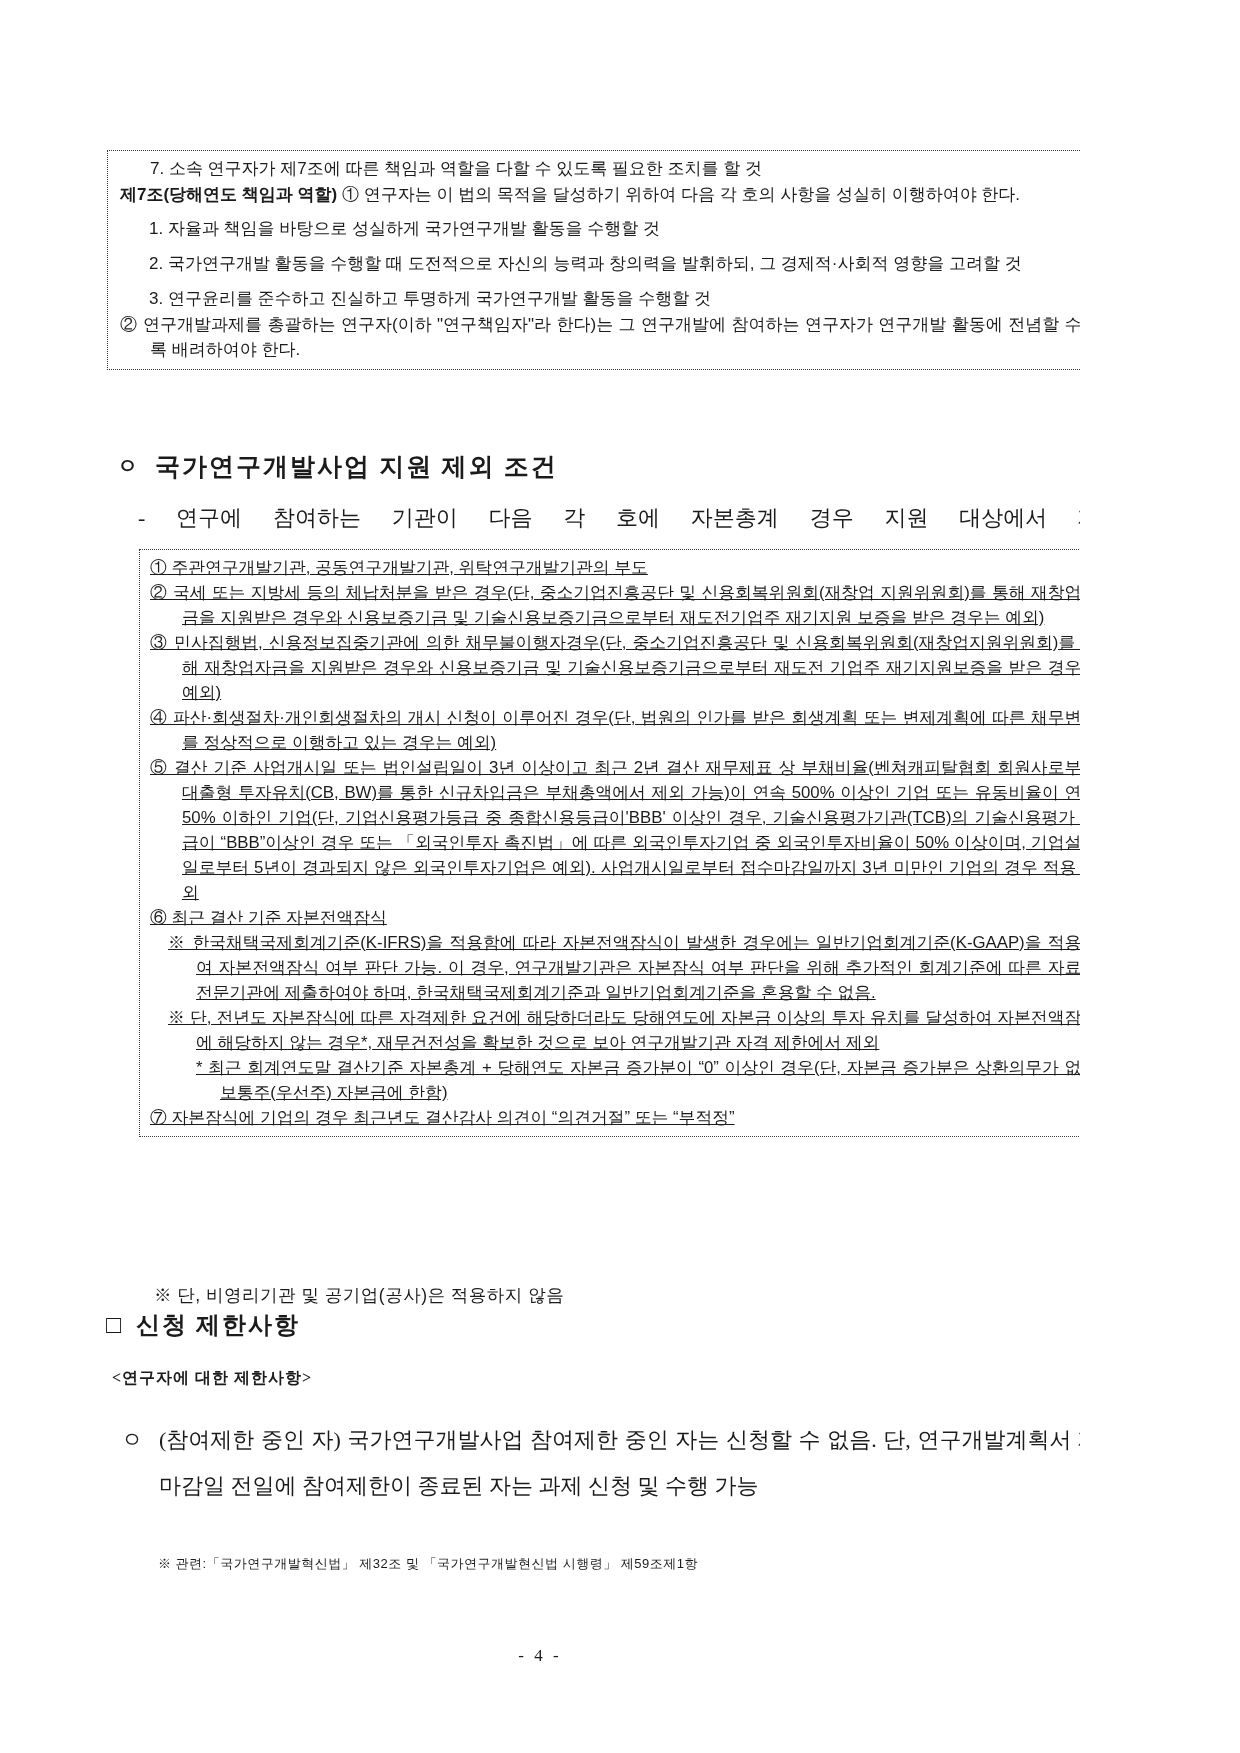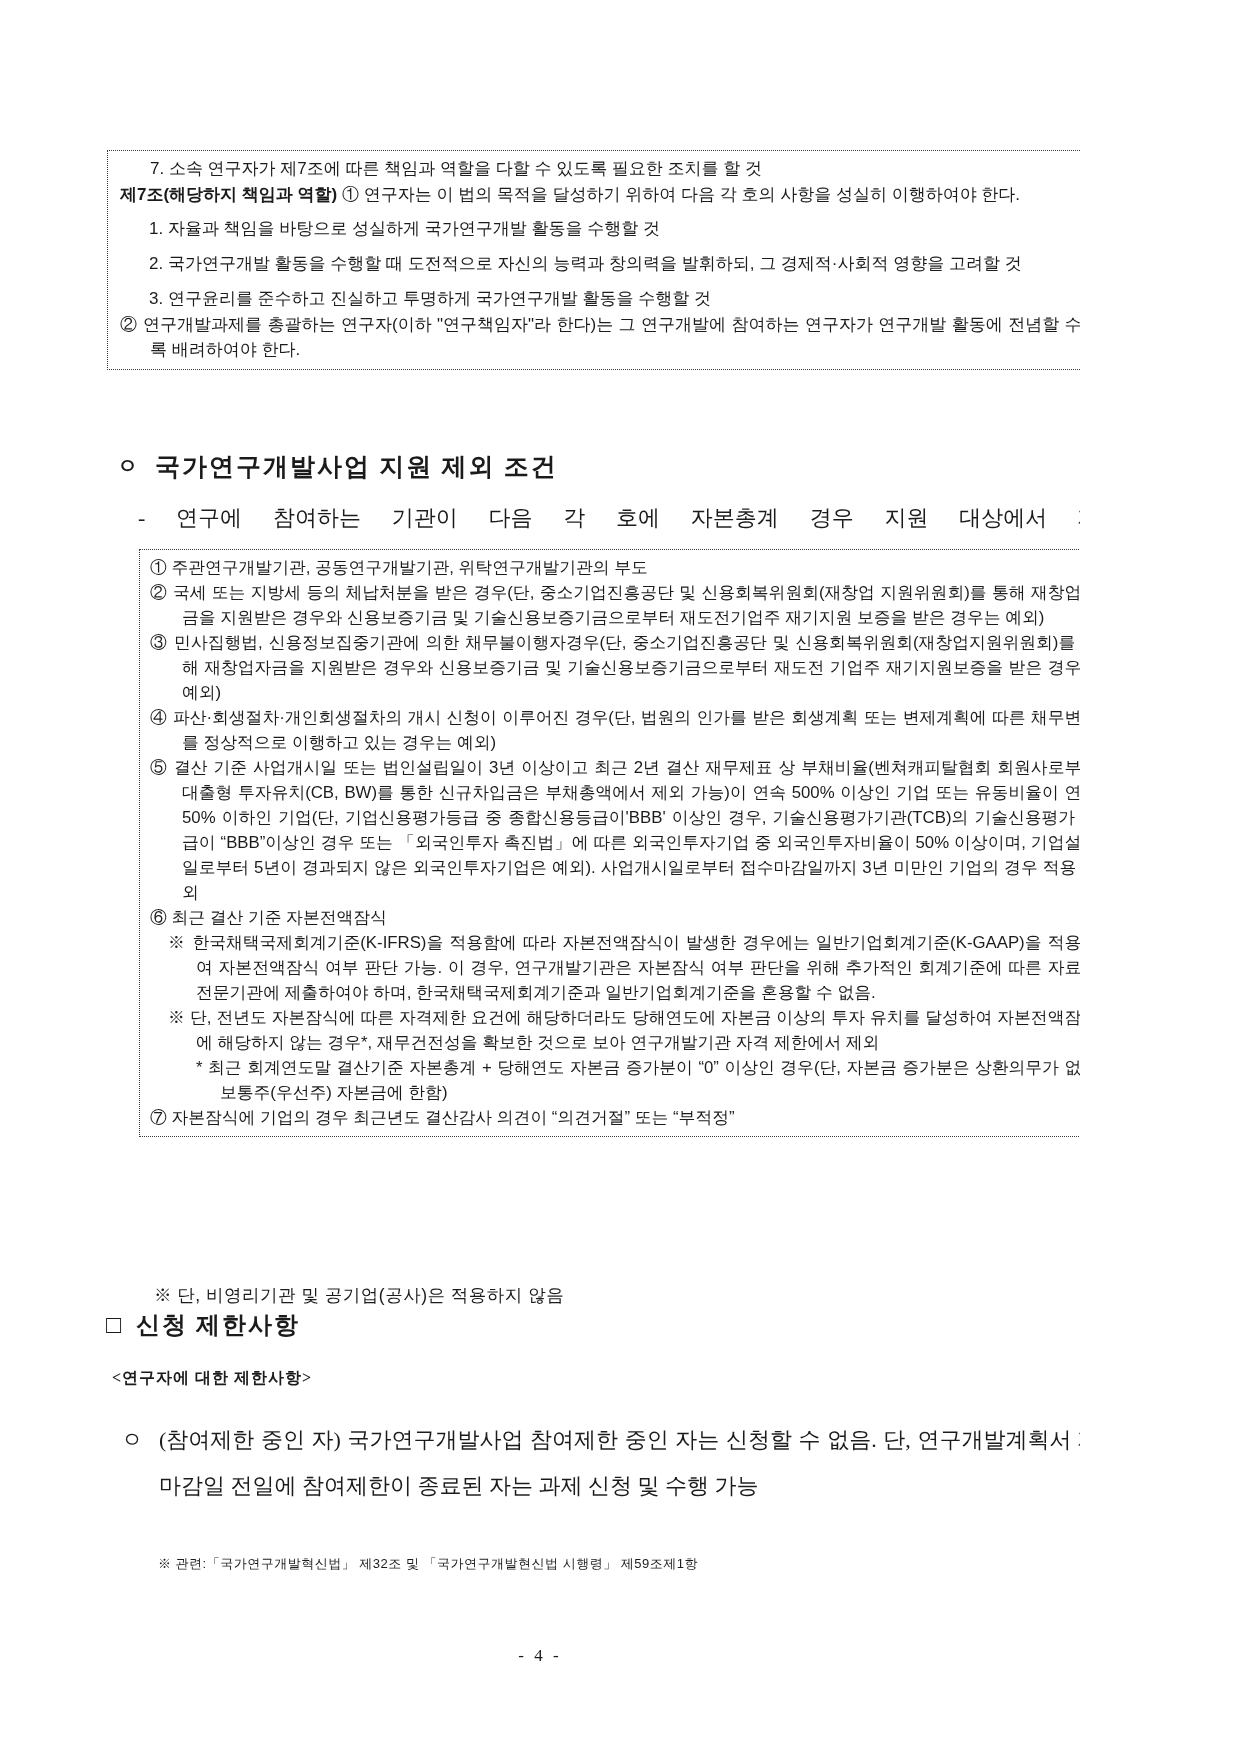--- a/index.html
+++ b/index.html
@@ -22,21 +22,21 @@
     position:absolute; left:117px; top:450px;
     font-family:"Liberation Serif", serif; font-size:25px; font-weight:bold; letter-spacing:2px;
   }
   .h-exclusion .h-bullet { font-size:21px; margin-right:15px; vertical-align:2px; }
   .h-sub {
     position:absolute; left:138px; top:503px; width:984px;
     font-family:"Liberation Serif", serif; font-size:22px;
     text-align:justify; text-align-last:justify;
   }
   
-  .box2 { left:139px; top:549px; width:972px; font-size:16.8px; line-height:25px; padding:5px 12px 6px 10px; }
+  .box2 { left:139px; top:549px; width:972px; font-size:16.8px; line-height:25px; padding:5px 12px 6px 10px;text-decoration:underline; }
   .b2-lv1 { padding-left:32px; text-indent:-32px; }
   .b2-lv2 { padding-left:46px; text-indent:-28px; }
   .b2-lv3 { padding-left:70px; text-indent:-24px; }
   
   .note1 { position:absolute; left:154px; top:1251px; font-size:17.5px; letter-spacing:0.5px;margin-top:32px; }
   .h-apply {
     position:absolute; left:106px; top:1309px;
     font-family:"Liberation Serif", serif; font-size:24px; font-weight:bold; letter-spacing:2px;
   }
   .h-apply .sq { font-size:25px; margin-right:13px; }
@@ -56,21 +56,21 @@
     font-family:"Liberation Serif", serif; font-size:17px; letter-spacing:3px;
   }
 </style>
 </head>
 <body>
 
 <div class="page">
 
   <div class="box box1">
     <div class="ind30">7. 소속 연구자가 제7조에 따른 책임과 역할을 다할 수 있도록 필요한 조치를 할 것</div>
-    <div><span class="bold">제7조(해당하지 책임과 역할)</span><span> ① 연구자는 이 법의 목적을 달성하기 위하여 다음 각 호의 사항을 성실히 이행하여야 한다.</span></div>
+    <div><span class="bold">제7조(당해연도 책임과 역할)</span><span> ① 연구자는 이 법의 목적을 달성하기 위하여 다음 각 호의 사항을 성실히 이행하여야 한다.</span></div>
     <div class="hangnum">1. 자율과 책임을 바탕으로 성실하게 국가연구개발 활동을 수행할 것</div>
     <div class="hangnum">2. 국가연구개발 활동을 수행할 때 도전적으로 자신의 능력과 창의력을 발휘하되, 그 경제적·사회적 영향을 고려할 것</div>
     <div class="hangnum">3. 연구윤리를 준수하고 진실하고 투명하게 국가연구개발 활동을 수행할 것</div>
     <div class="hang30">② 연구개발과제를 총괄하는 연구자(이하 "연구책임자"라 한다)는 그 연구개발에 참여하는 연구자가 연구개발 활동에 전념할 수 있도록 배려하여야 한다.</div>
   </div>
 
   <div class="h-exclusion"><span class="h-bullet">ㅇ</span><span>국가연구개발사업 지원 제외 조건</span></div>
   <div class="h-sub">- 연구에 참여하는 기관이 다음 각 호에 자본총계 경우 지원 대상에서 제외</div>
 
   <div class="box box2">

